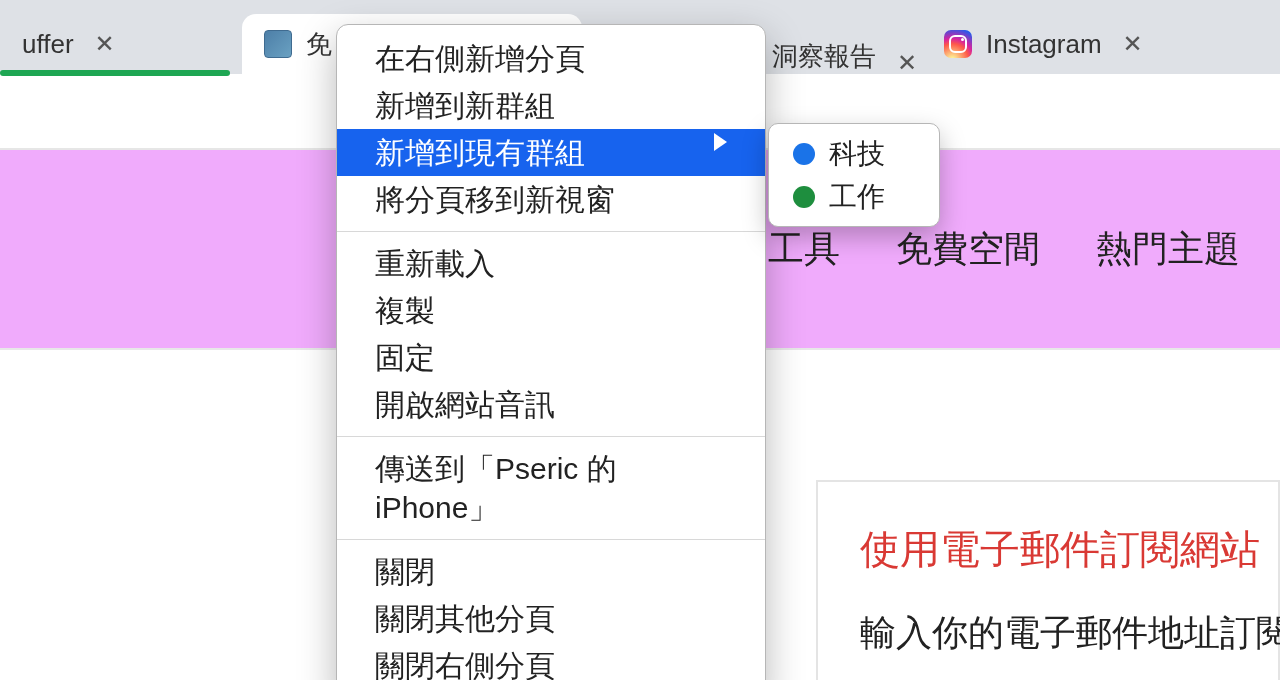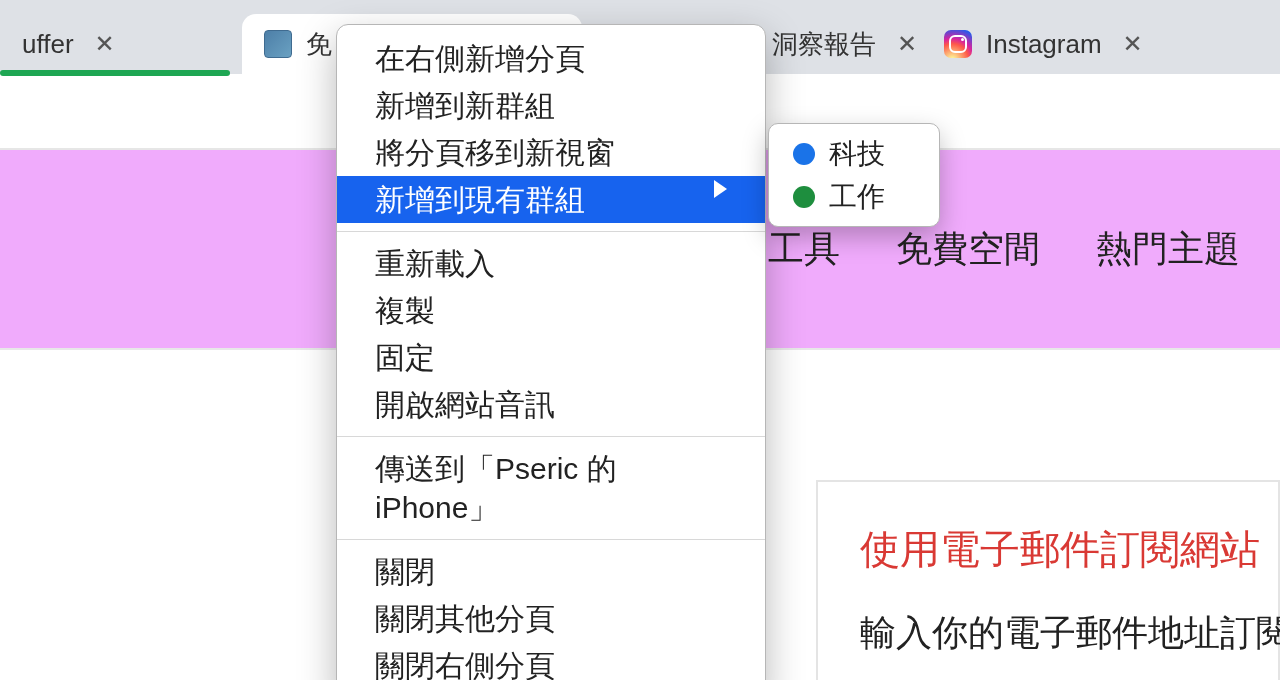--- a/index.html
+++ b/index.html
@@ -35,21 +35,21 @@
     font-size: 24px; color: #555; cursor: pointer;
     margin-left: 6px;
   }
   .tab-buffer { width: 242px; }
   .tab-buffer .underline {
     position: absolute; left: 0; bottom: -2px; width: 230px; height: 6px;
     background: #1ea653; border-radius: 3px;
   }
   .tab-free { width: 340px; }
   .tab-gap { width: 168px; }
-  .tab-report { width: 172px; }
+  .tab-report { width: 172px; align-items: flex-end; }
   .tab-ig { width: 358px; }
 
   .favicon { width: 28px; height: 28px; border-radius: 4px; flex-shrink: 0; }
   .favicon.free-icon { background: linear-gradient(135deg,#4d7fa8,#6aa1c2); border:1px solid #3f6b90; }
   .favicon.ig-icon { background: radial-gradient(circle at 30% 107%, #fdf497 0%, #fdf497 5%, #fd5949 45%, #d6249f 60%, #285AEB 90%); border-radius:7px; position:relative; }
   .favicon.ig-icon::after { content:""; position:absolute; inset:5px; border:2px solid #fff; border-radius:6px; }
   .favicon.ig-icon::before { content:""; position:absolute; top:8px; right:8px; width:3px; height:3px; background:#fff; border-radius:50%; }
 
   
   .toolbar { height: 76px; background:#fff; border-bottom:2px solid #e6e6e6; }
@@ -193,27 +193,27 @@
   <div class="sub">輸入你的電子郵件地址訂閱</div>
 </div>
 
 <div class="context-menu">
   <div class="item">
       <span>在右側新增分頁</span>
     </div>
   <div class="item">
       <span>新增到新群組</span>
     </div>
-  <div class="item">
-      <span>將分頁移到新視窗</span>
-    </div>
   <div class="item highlight">
     <span>新增到現有群組</span>
     <span class="arrow"></span>
   </div>
+  <div class="item">
+      <span>將分頁移到新視窗</span>
+    </div>
   <div class="sep"></div>
   <div class="item">
       <span>重新載入</span>
     </div>
   <div class="item">
       <span>複製</span>
     </div>
   <div class="item">
       <span>固定</span>
     </div>

